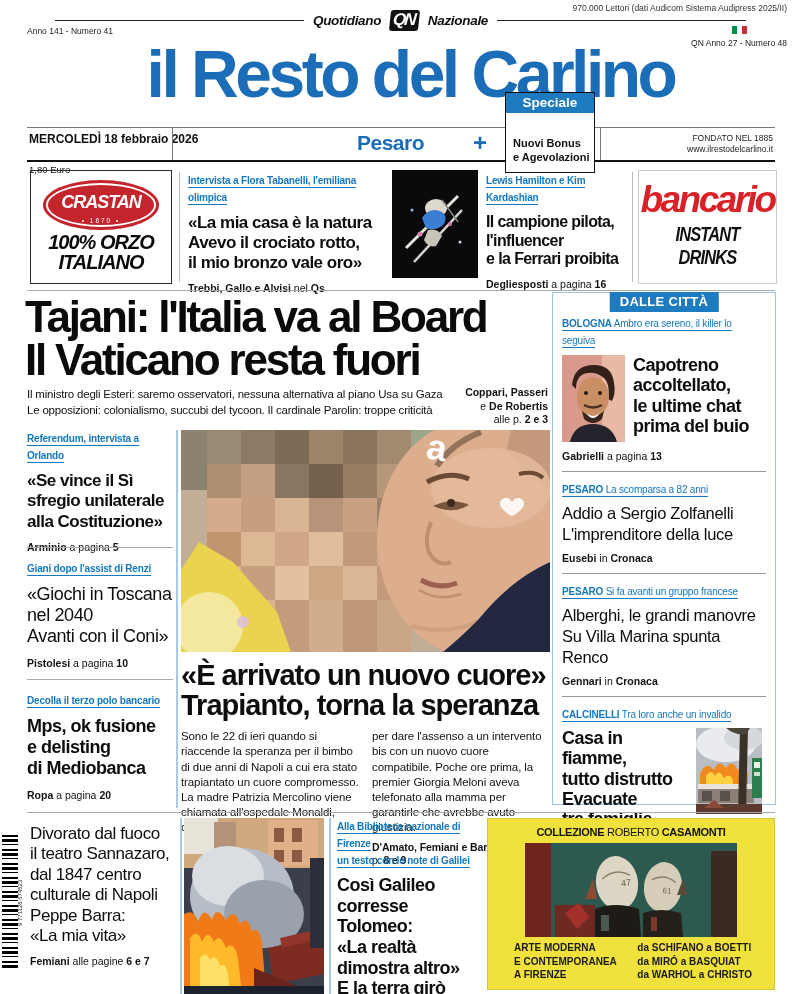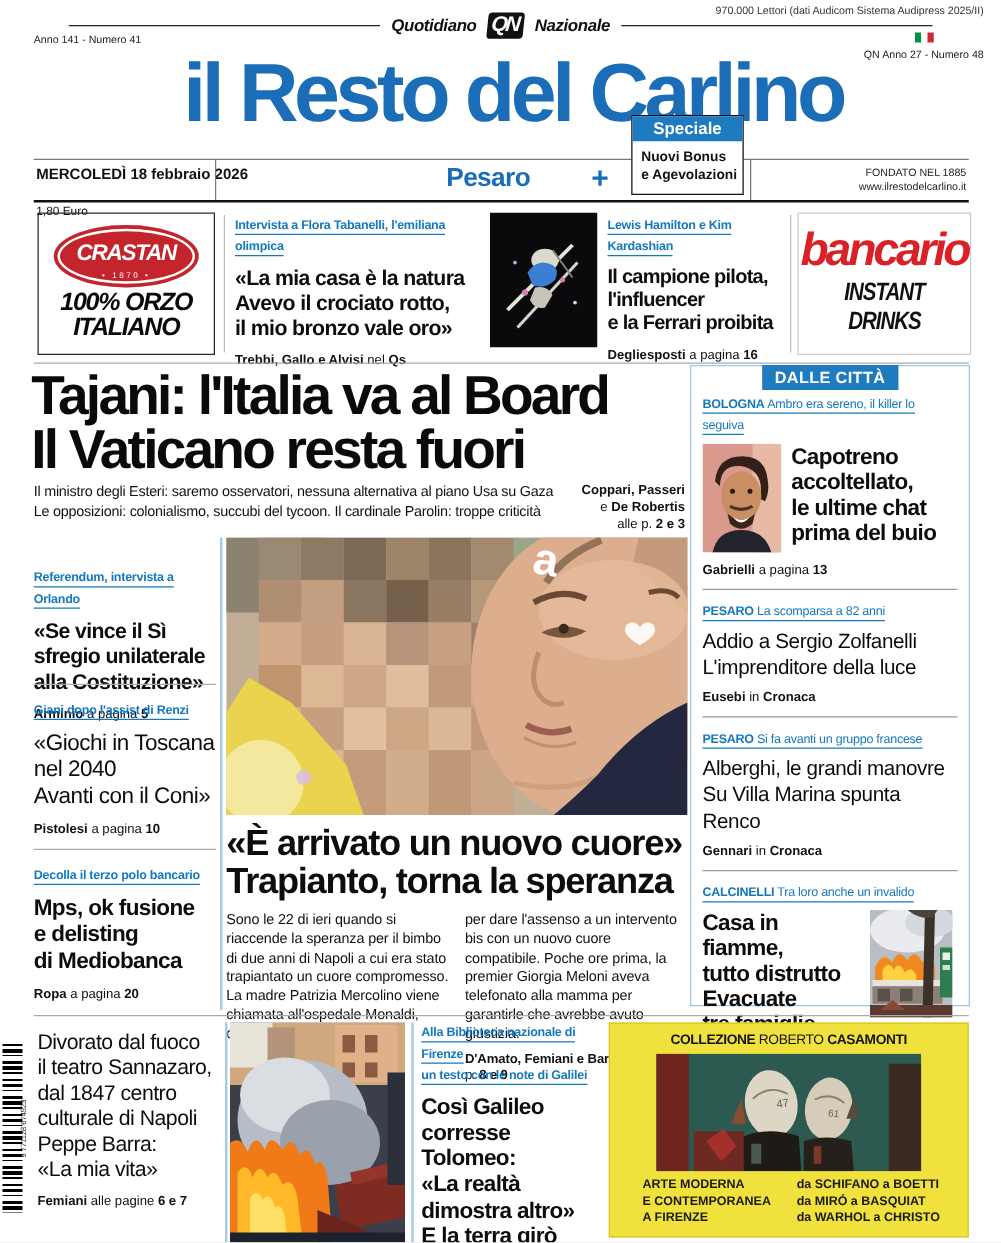--- a/index.html
+++ b/index.html
@@ -17,21 +17,21 @@
           padding:0 4px 1px 3px;border-radius:3px;transform:skewX(-6deg);}
   .edleft{top:26px;left:27px;font-size:8.5px;color:#222;}
   .edright{top:26px;right:14px;font-size:8.5px;color:#222;display:flex;align-items:center;gap:4px;flex-direction:column;}
   .flag{display:inline-flex;height:8px;}
   .flag i{display:inline-block;width:5px;height:8px;}
   
   .mast{top:28px;left:20px;right:0;text-align:center;font-weight:700;font-size:66px;line-height:92px;
         letter-spacing:-3.5px;color:#1b6db8;}
   .speciale{left:505px;top:92px;width:88px;border:1.5px solid #111;background:#fff;z-index:6;}
   .speciale .head{background:#1e7bc0;color:#fff;font-weight:700;font-size:13.5px;text-align:center;padding:2px 3px 3px;}
-  .speciale .body{font-weight:700;font-size:11px;line-height:1.3;padding:6px 3px 7px 7px;color:#111;}
+  .speciale .body{font-weight:700;font-size:11px;line-height:1.3;padding:23px 3px 7px 7px;color:#111;}
   
   .datebar{top:127px;left:27px;right:26px;height:32px;border-top:1px solid #777;border-bottom:2.5px solid #111;}
   .datecell{position:absolute;left:2px;top:4px;}
   .datecell .day{font-weight:700;font-size:12px;}
   .datecell .price{font-size:9.5px;margin-top:18px;}
   .dbar-div1{position:absolute;left:145px;top:0;bottom:0;width:1px;background:#777;}
   .dbar-div2{position:absolute;left:573px;top:0;bottom:0;width:1px;background:#777;}
   .citylabel{position:absolute;left:330px;top:3px;font-size:21px;font-weight:700;color:#1b6db8;letter-spacing:-0.5px;}
   .cityplus{position:absolute;left:446px;top:1px;font-size:24px;font-weight:700;color:#1b6db8;}
   .foundcell{position:absolute;right:2px;top:5px;text-align:right;font-size:8.5px;line-height:1.35;color:#222;}
@@ -67,21 +67,21 @@
   .vpromo1{left:179px;top:172px;height:110px;}
   .vpromo2{left:632px;top:172px;height:110px;}
   .ruleA{top:290px;left:27px;right:26px;}
   
   .leadH{left:25px;top:295px;width:545px;font-size:44px;font-weight:700;letter-spacing:-2.2px;line-height:0.98;
          color:#0a0a0a;white-space:pre-line;}
   .leadSub{left:27px;top:387px;width:440px;font-size:11.5px;line-height:1.35;letter-spacing:-0.2px;white-space:pre-line;color:#111;}
   .leadBy{left:460px;top:386px;width:88px;text-align:right;font-size:10.5px;line-height:1.3;}
   
   .lcol{width:148px;left:27px;}
-  .ref{top:454px;}
+  .ref{top:430px;}
   .ref .hl3{font-size:17px;line-height:1.2;}
   .giani{top:560px;}
   .giani .hl3{font-size:18px;line-height:1.18;letter-spacing:-0.4px;}
   .mps{top:692px;}
   .mps .hl3{font-size:18px;line-height:1.18;}
   .ldiv1{top:547px;left:27px;width:146px;}
   .ldiv2{top:679px;left:27px;width:146px;}
   .lcolrule{left:176px;top:430px;height:378px;}
   
   .cphoto{left:181px;top:430px;width:369px;height:222px;}

